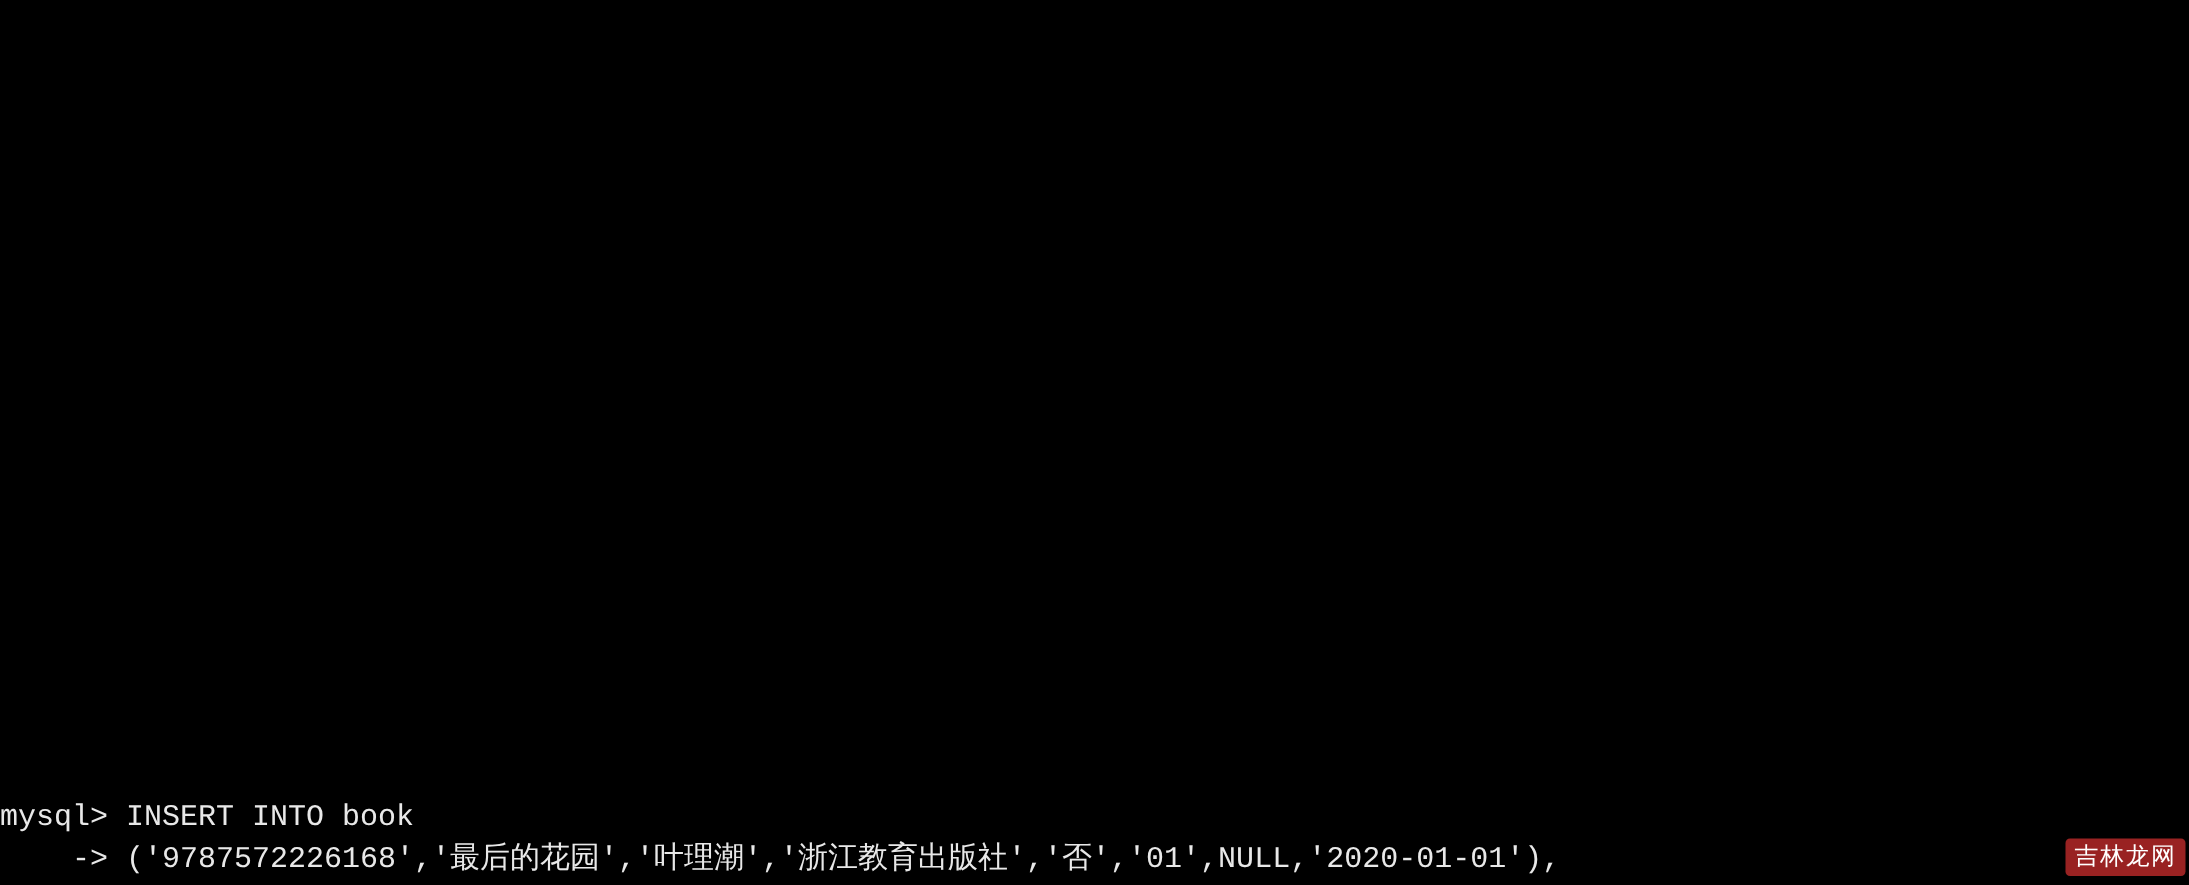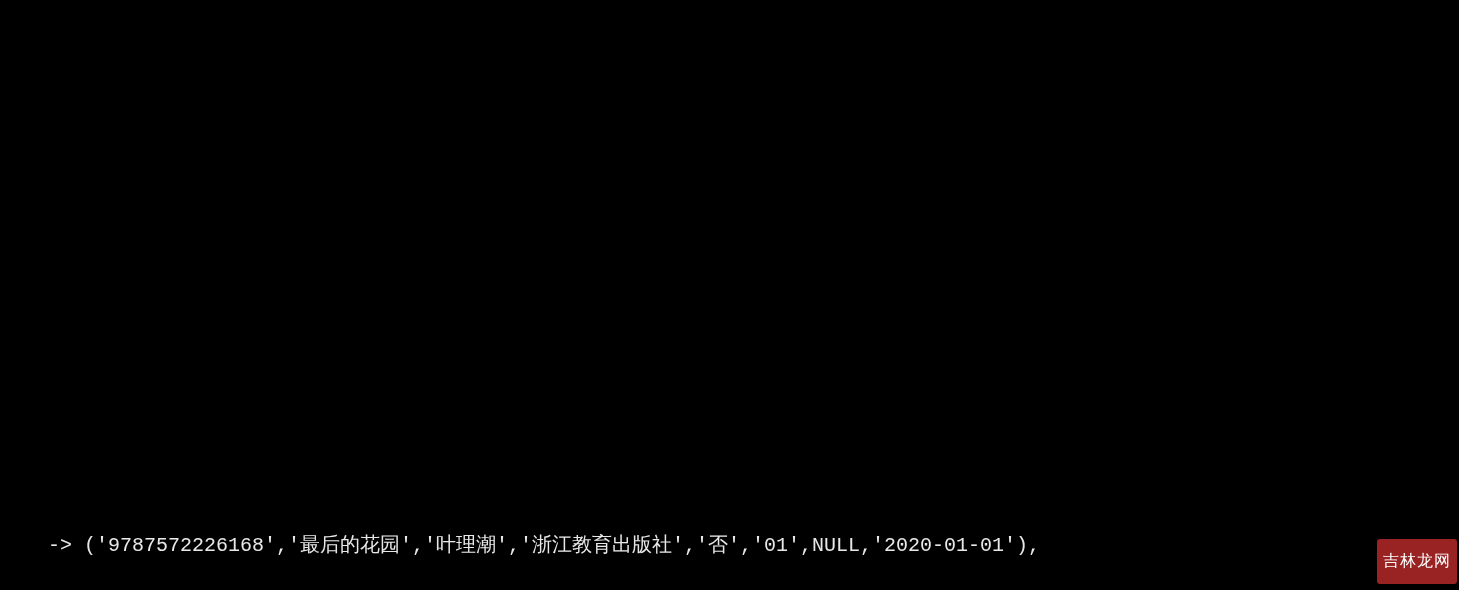--- a/index.html
+++ b/index.html
@@ -20,21 +20,21 @@
     position: relative;
   }
   .line {
     display: block;
     white-space: pre;
   }
   .watermark {
     position: absolute;
     right: 2px;
     bottom: 6px;
-    padding: 12px 6px;
+    padding: 2px 6px;
     font-family: "Microsoft YaHei", "SimHei", sans-serif;
     font-size: 16px;
     color: #ffffff;
     background: rgba(180,40,40,0.85);
     border-radius: 3px;
     letter-spacing: 1px;
   }
 </style>
 </head>
 <body>
@@ -51,15 +51,15 @@
 
 
 
 
 
 
 
 
 
 
-<span class="line">    -&gt; ('9787572226168','最后的花园','叶理潮','浙江教育出版社','否','01',NULL,'2020-01-01'),</span></div>
+<span class="line">mysql&gt; INSERT INTO book</span><span class="line">    -&gt; ('9787572226168','最后的花园','叶理潮','浙江教育出版社','否','01',NULL,'2020-01-01'),</span></div>
 
 <div class="watermark">吉林龙网</div>
 
 </body></html>

